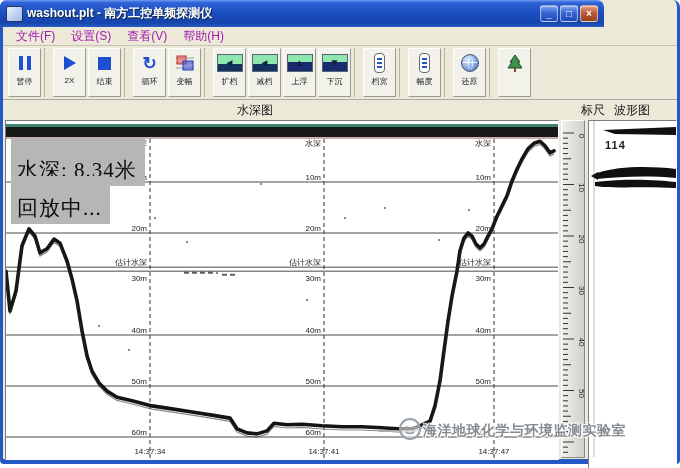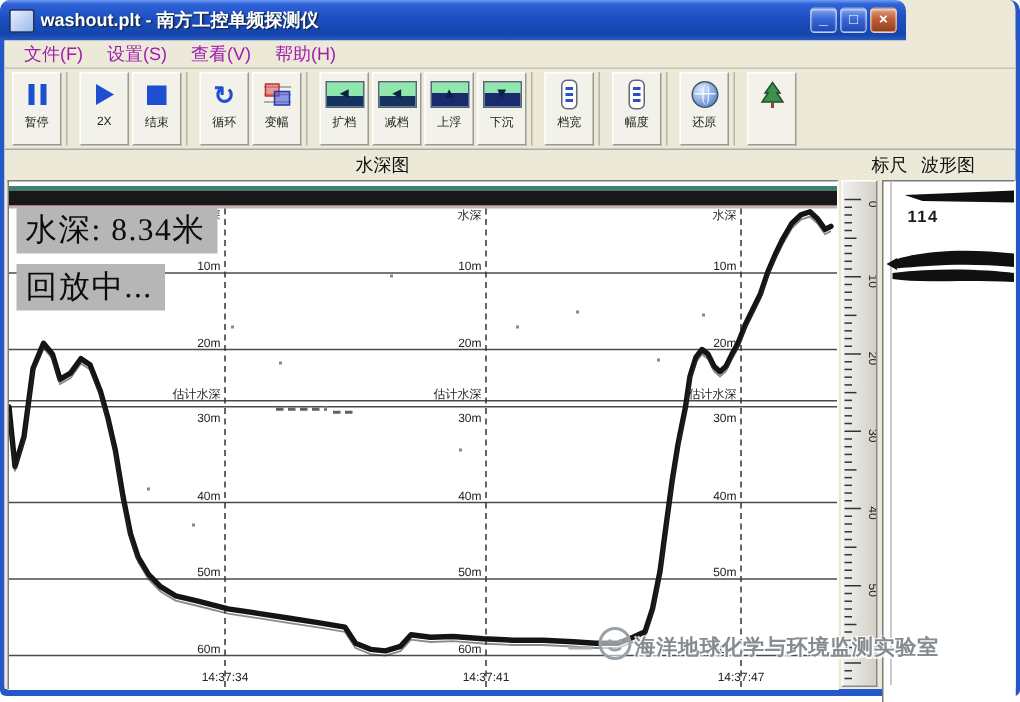--- a/index.html
+++ b/index.html
@@ -56,21 +56,21 @@
   .content{position:absolute;left:0;top:120px;width:674px;height:338px;background:#ece9d8;}
   .chart-panel{position:absolute;left:2px;top:0;width:552px;height:338px;background:#fff;
     border:1px solid;border-color:#7b7b7b #fdfdfd #fdfdfd #7b7b7b;box-sizing:content-box;}
   .ruler-panel{position:absolute;left:558px;top:0;width:24px;height:338px;
     background:linear-gradient(90deg,#efefef,#d2d0c8);border:1px solid;border-color:#fff #8a8a8a #8a8a8a #fff;box-sizing:border-box;}
   .wave-panel{position:absolute;left:585px;top:0;width:89px;height:398px;background:#ffffff;
     border:1px solid;border-color:#7b7b7b #fdfdfd #fdfdfd #7b7b7b;box-sizing:border-box;}
   .wave-val{position:absolute;left:16px;top:18px;font-size:11px;font-weight:bold;color:#1a1a1a;letter-spacing:1px;}
   
   .overlay{position:absolute;background:#b6b6b6;color:#0c0c0c;font-family:"Liberation Serif",serif;
-    font-size:21px;padding:1px 8px 2px 6px;white-space:nowrap;letter-spacing:1px;}
+    font-size:21px;padding:18px 8px 2px 6px;white-space:nowrap;letter-spacing:1px;}
   .ov-depth{left:5px;top:17px;}
   .ov-status{left:5px;top:55px;}
   
   .watermark{position:absolute;left:376px;top:416px;display:flex;align-items:center;z-index:50;pointer-events:none;}
   .wm-dash{width:16px;height:2px;background:#a8adb2;margin-right:2px;}
   .wm-text{font-size:14px;font-weight:bold;color:rgba(128,133,138,.95);letter-spacing:.5px;white-space:nowrap;
     text-shadow:-1px -1px 0 rgba(255,255,255,.85),1px -1px 0 rgba(255,255,255,.85),-1px 1px 0 rgba(255,255,255,.85),1px 1px 0 rgba(255,255,255,.85);}
   svg text{font-family:"Liberation Sans",sans-serif;}
 </style>
 </head>

